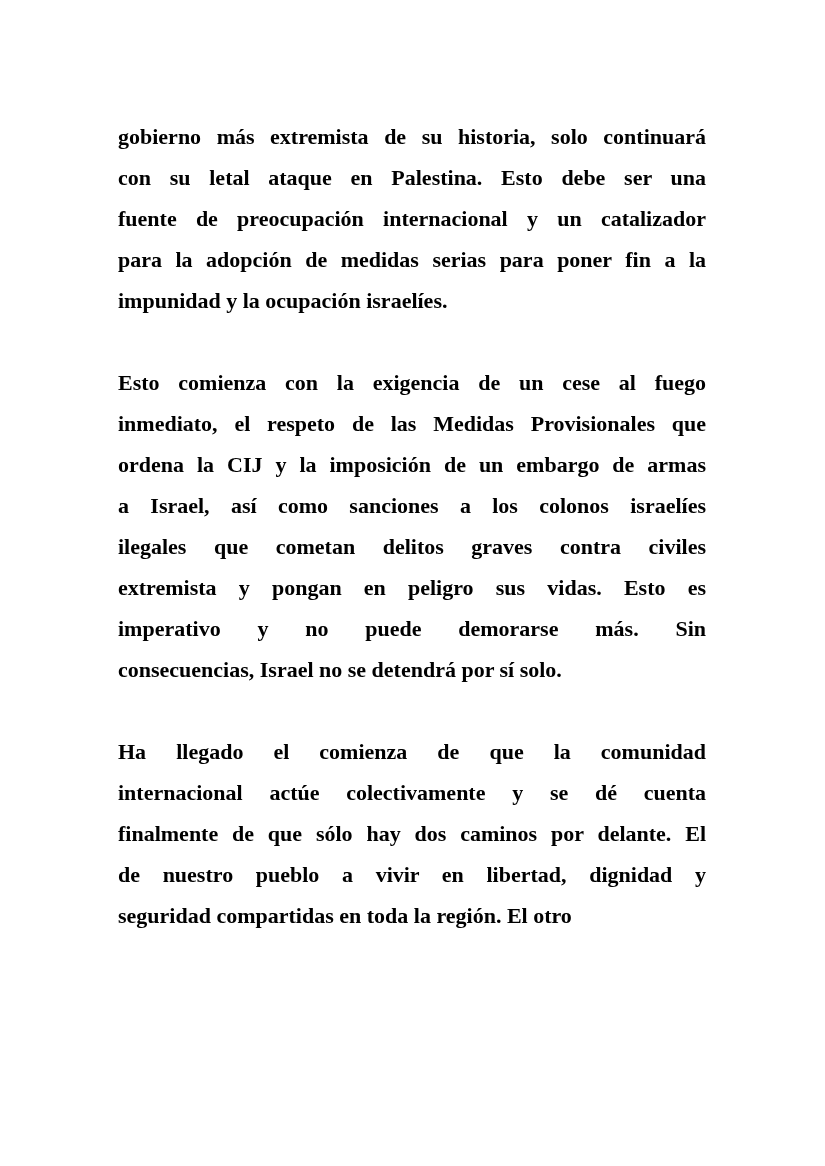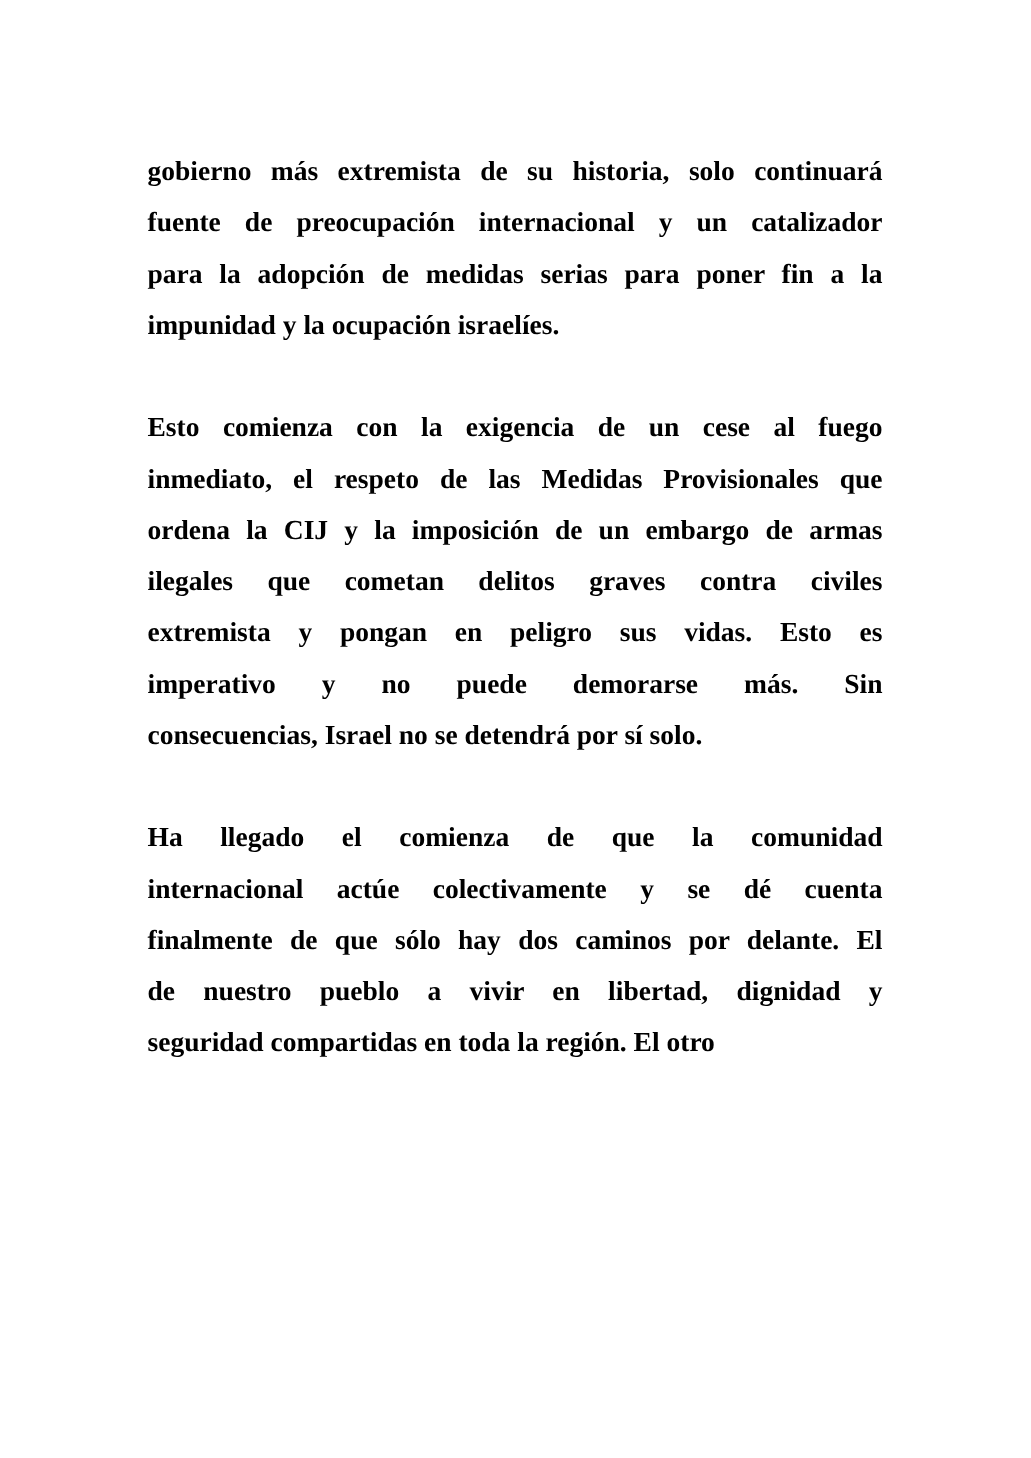--- a/index.html
+++ b/index.html
@@ -49,28 +49,30 @@
     text-align-last: left;
   }
 </style>
 </head>
 <body>
 
 <div class="page">
   <div class="text-block">
       <div class="paragraph">
         <div class="text-line">gobierno más extremista de su historia, solo continuará</div>
+        <div class="text-line">con su letal ataque en Palestina. Esto debe ser una</div>
         <div class="text-line">fuente de preocupación internacional y un catalizador</div>
         <div class="text-line">para la adopción de medidas serias para poner fin a la</div>
         <div class="text-line last">impunidad y la ocupación israelíes.</div>
       </div>
       <div class="paragraph">
         <div class="text-line">Esto comienza con la exigencia de un cese al fuego</div>
         <div class="text-line">inmediato, el respeto de las Medidas Provisionales que</div>
         <div class="text-line">ordena la CIJ y la imposición de un embargo de armas</div>
+        <div class="text-line">a Israel, así como sanciones a los colonos israelíes</div>
         <div class="text-line">ilegales que cometan delitos graves contra civiles</div>
         <div class="text-line">extremista y pongan en peligro sus vidas. Esto es</div>
         <div class="text-line">imperativo y no puede demorarse más. Sin</div>
         <div class="text-line last">consecuencias, Israel no se detendrá por sí solo.</div>
       </div>
       <div class="paragraph">
         <div class="text-line">Ha llegado el comienza de que la comunidad</div>
         <div class="text-line">internacional actúe colectivamente y se dé cuenta</div>
         <div class="text-line">finalmente de que sólo hay dos caminos por delante. El</div>
         <div class="text-line">de nuestro pueblo a vivir en libertad, dignidad y</div>

